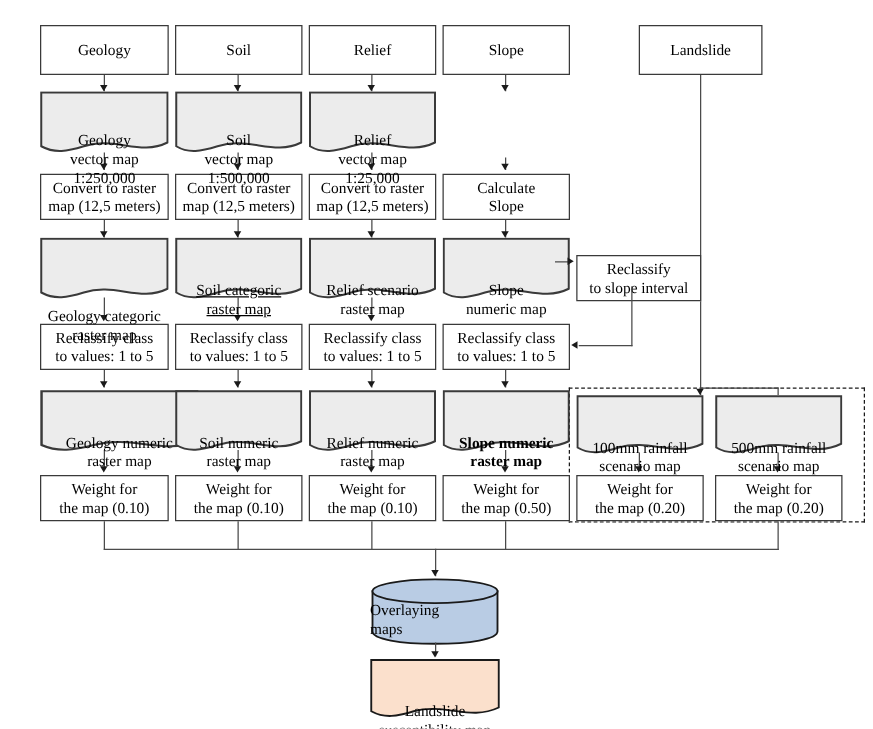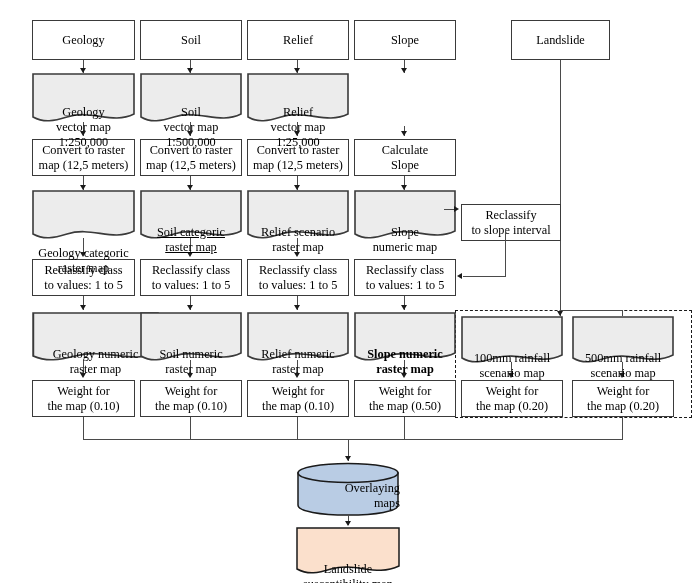--- a/index.html
+++ b/index.html
@@ -39,21 +39,21 @@
     z-index:2;
     width:100%;
     padding:0 2px;
     box-sizing:border-box;
     text-align:center;
   }
   .doc{display:block;}
   .doc .lbl{display:flex;align-items:flex-start;justify-content:center;}
   .cyl{background:transparent;border:none;}
   .cyl svg{position:absolute;left:0;top:0;width:100%;height:100%;}
-  .cyl .lbl{position:relative;z-index:2;width:100%;text-align:right;}
+  .cyl .lbl{position:relative;z-index:2;width:100%;text-align:left;}
   
   .ln{position:absolute;background:#4a4a4a;}
   .vln{width:1.2px;}
   .hln{height:1.2px;}
   .arrow{
     position:absolute;
     width:0;height:0;
     border-left:3.6px solid transparent;
     border-right:3.6px solid transparent;
     border-top:5.4px solid #1a1a1a;

